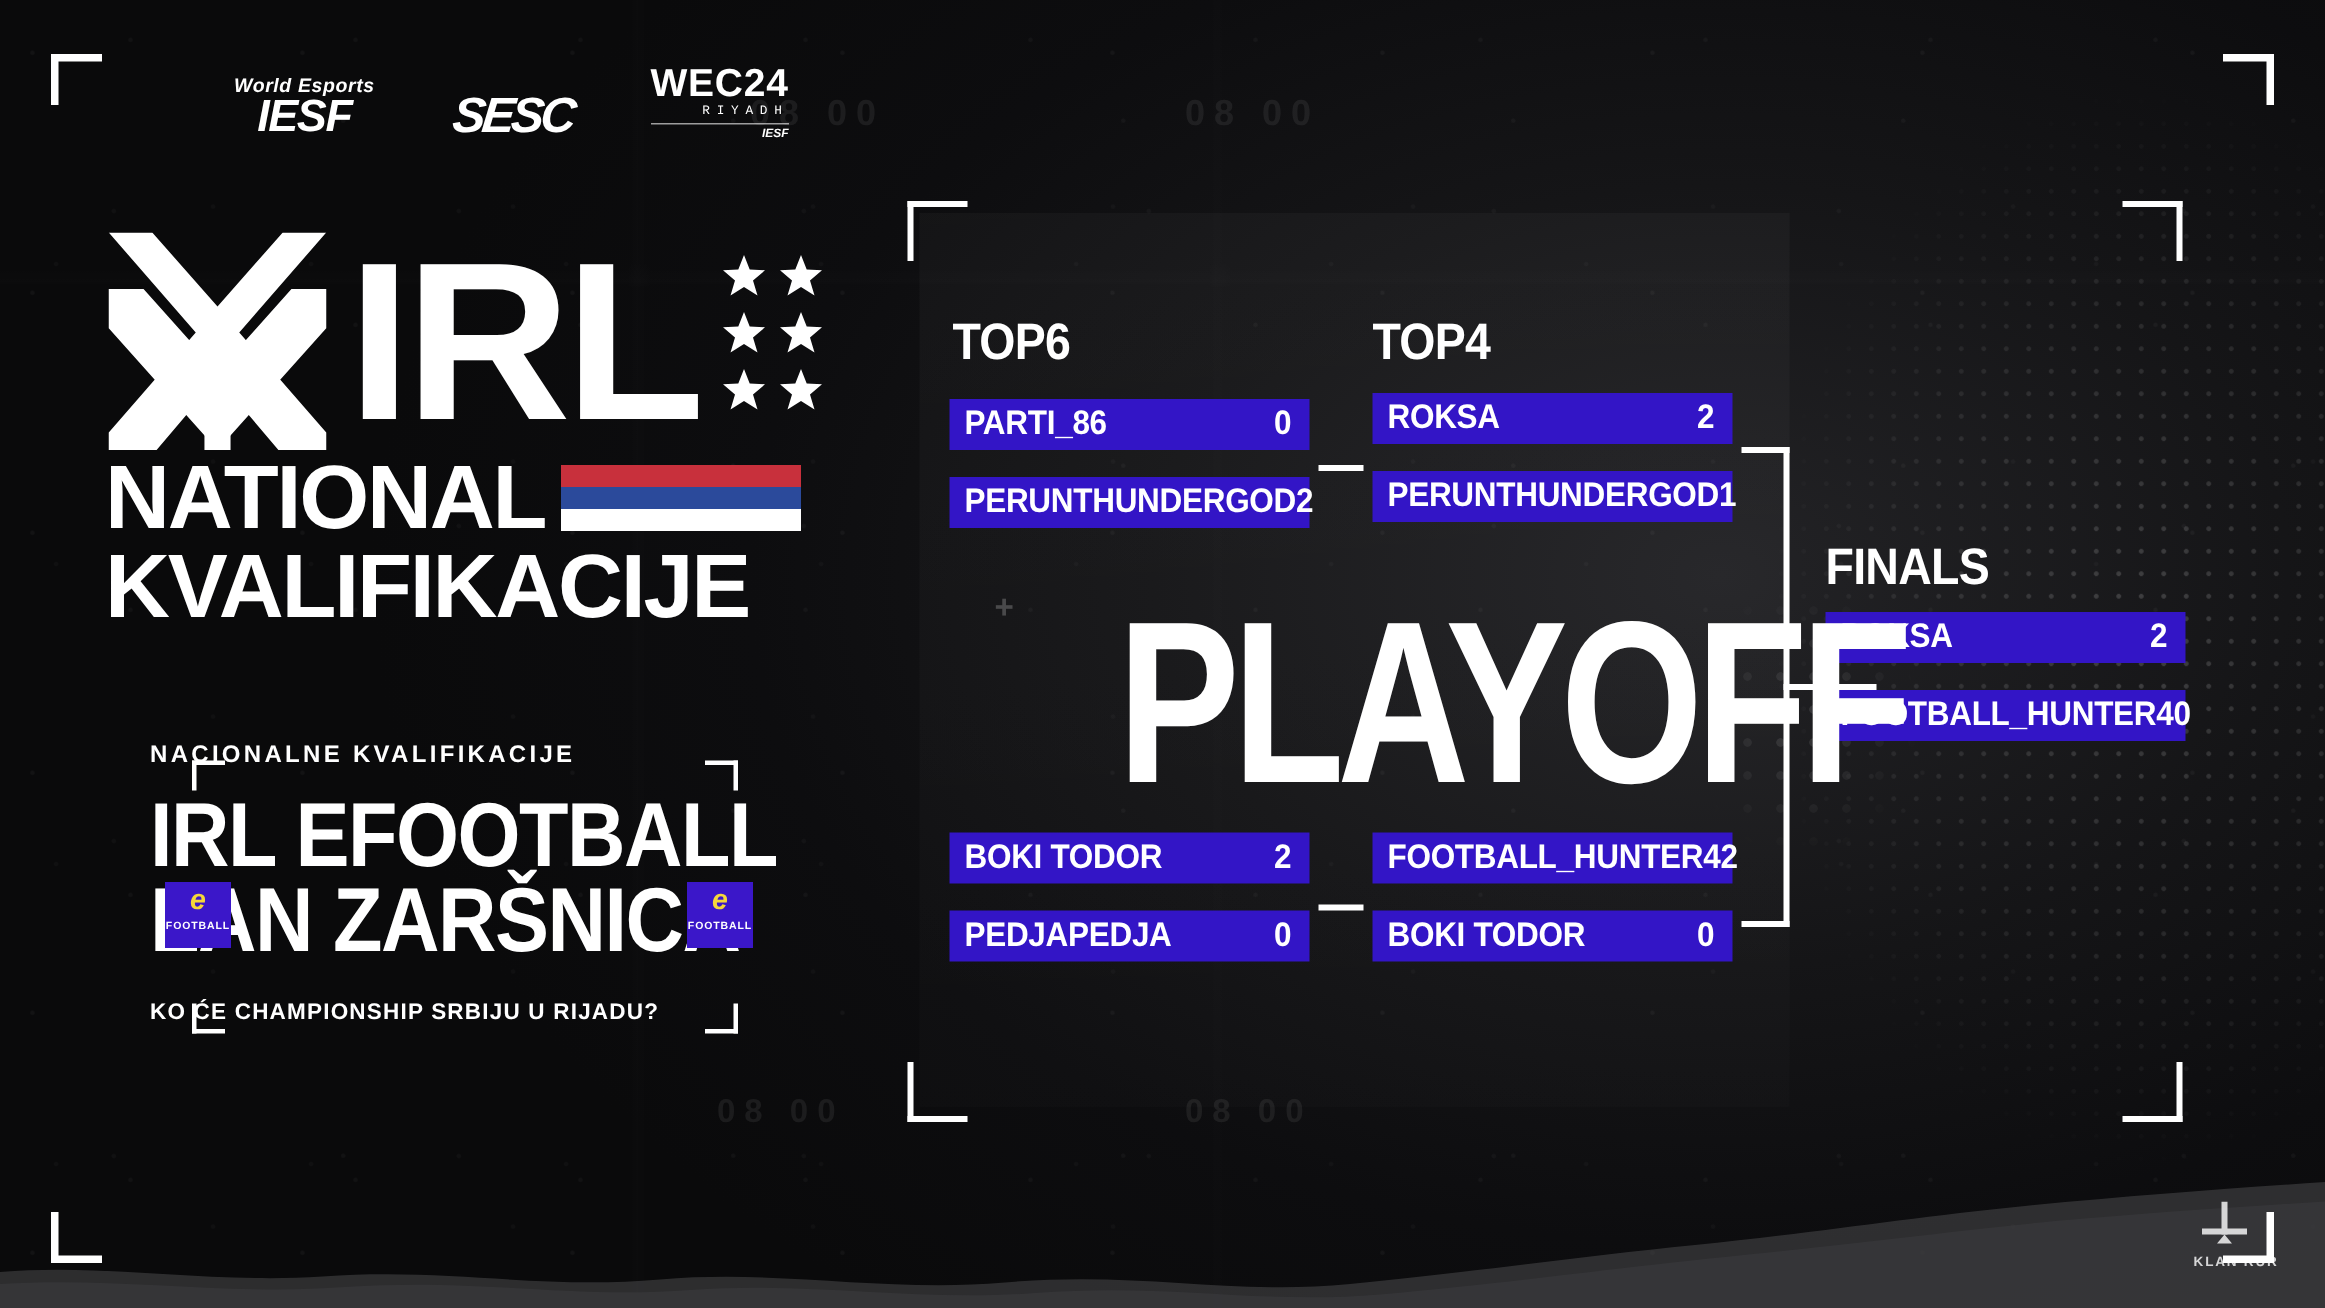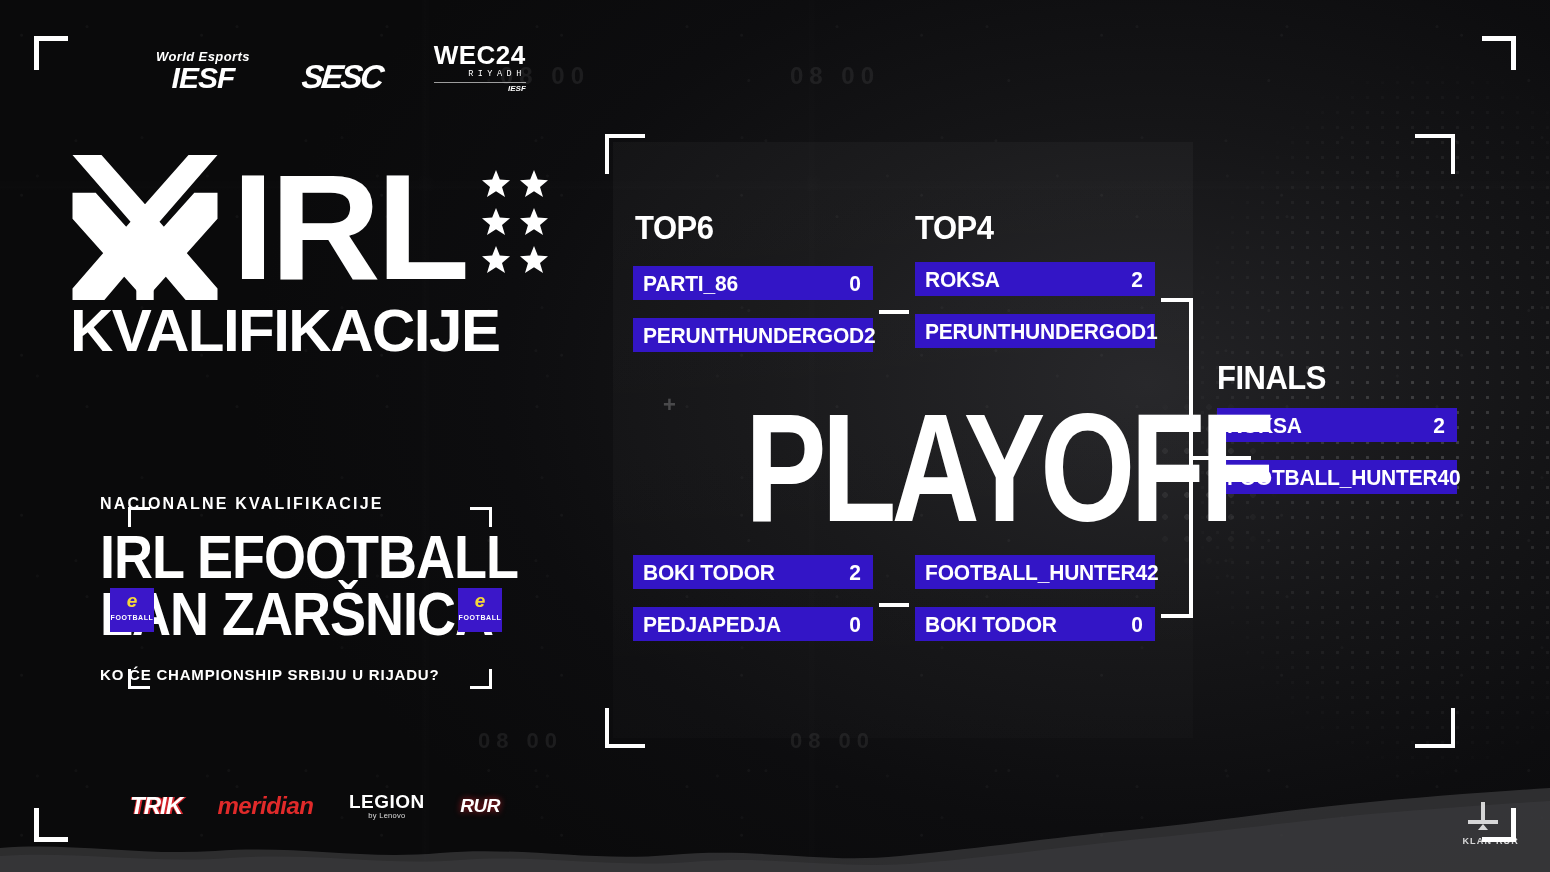--- a/index.html
+++ b/index.html
@@ -220,20 +220,24 @@
         <g fill="#fff">
           <polygon points="16,0 19.8,9.6 30,10.2 22,17 25,27 16,21.3 7,27 10,17 2,10.2 12.2,9.6"></polygon>
           <polygon points="54,0 57.8,9.6 68,10.2 60,17 63,27 54,21.3 45,27 48,17 40,10.2 50.2,9.6"></polygon>
           <polygon points="16,38 19.8,47.6 30,48.2 22,55 25,65 16,59.3 7,65 10,55 2,48.2 12.2,47.6"></polygon>
           <polygon points="54,38 57.8,47.6 68,48.2 60,55 63,65 54,59.3 45,65 48,55 40,48.2 50.2,47.6"></polygon>
           <polygon points="16,76 19.8,85.6 30,86.2 22,93 25,103 16,97.3 7,103 10,93 2,86.2 12.2,85.6"></polygon>
           <polygon points="54,76 57.8,85.6 68,86.2 60,93 63,103 54,97.3 45,103 48,93 40,86.2 50.2,85.6"></polygon>
         </g>
       </svg>
     </div>
+    <div class="irl-nat">
+      <span>NATIONAL</span>
+      <span class="serb-flag"></span>
+    </div>
     <div class="irl-champ">KVALIFIKACIJE</div>
   </div>
 
   <div class="subwrap">
     <div class="minicorner" style="left:28px; top:12px;">
       <i style="left:0;top:0;width:22px;height:3px;"></i>
         <i style="left:0;top:0;width:3px;height:20px;"></i>
     </div>
     <div class="minicorner" style="right:28px; top:12px;">
       <i style="right:0;top:0;width:22px;height:3px;"></i>
@@ -257,29 +261,20 @@
 
   <div class="efb" style="left:110px; top:588px;">
     <div class="e">e</div>
     <div class="f">FOOTBALL</div>
   </div>
   <div class="efb" style="left:458px; top:588px;">
     <div class="e">e</div>
     <div class="f">FOOTBALL</div>
   </div>
 
-  <div class="sponsors">
-    <div class="sp-trik">TRIK</div>
-    <div class="sp-meridian">meridian</div>
-    <div class="sp-legion">
-      <div class="l1">LEGION</div>
-      <div class="l2">by Lenovo</div>
-    </div>
-    <div class="sp-rur">RUR</div>
-  </div>
 
   <div class="panel">
     <div class="panel-bg"></div>
 
     <div class="pcorner tl" style="left:0; top:4px;">
         <i></i>
         <i></i>
       </div>
     <div class="pcorner tr" style="left:810px; top:4px;">
         <i></i>

